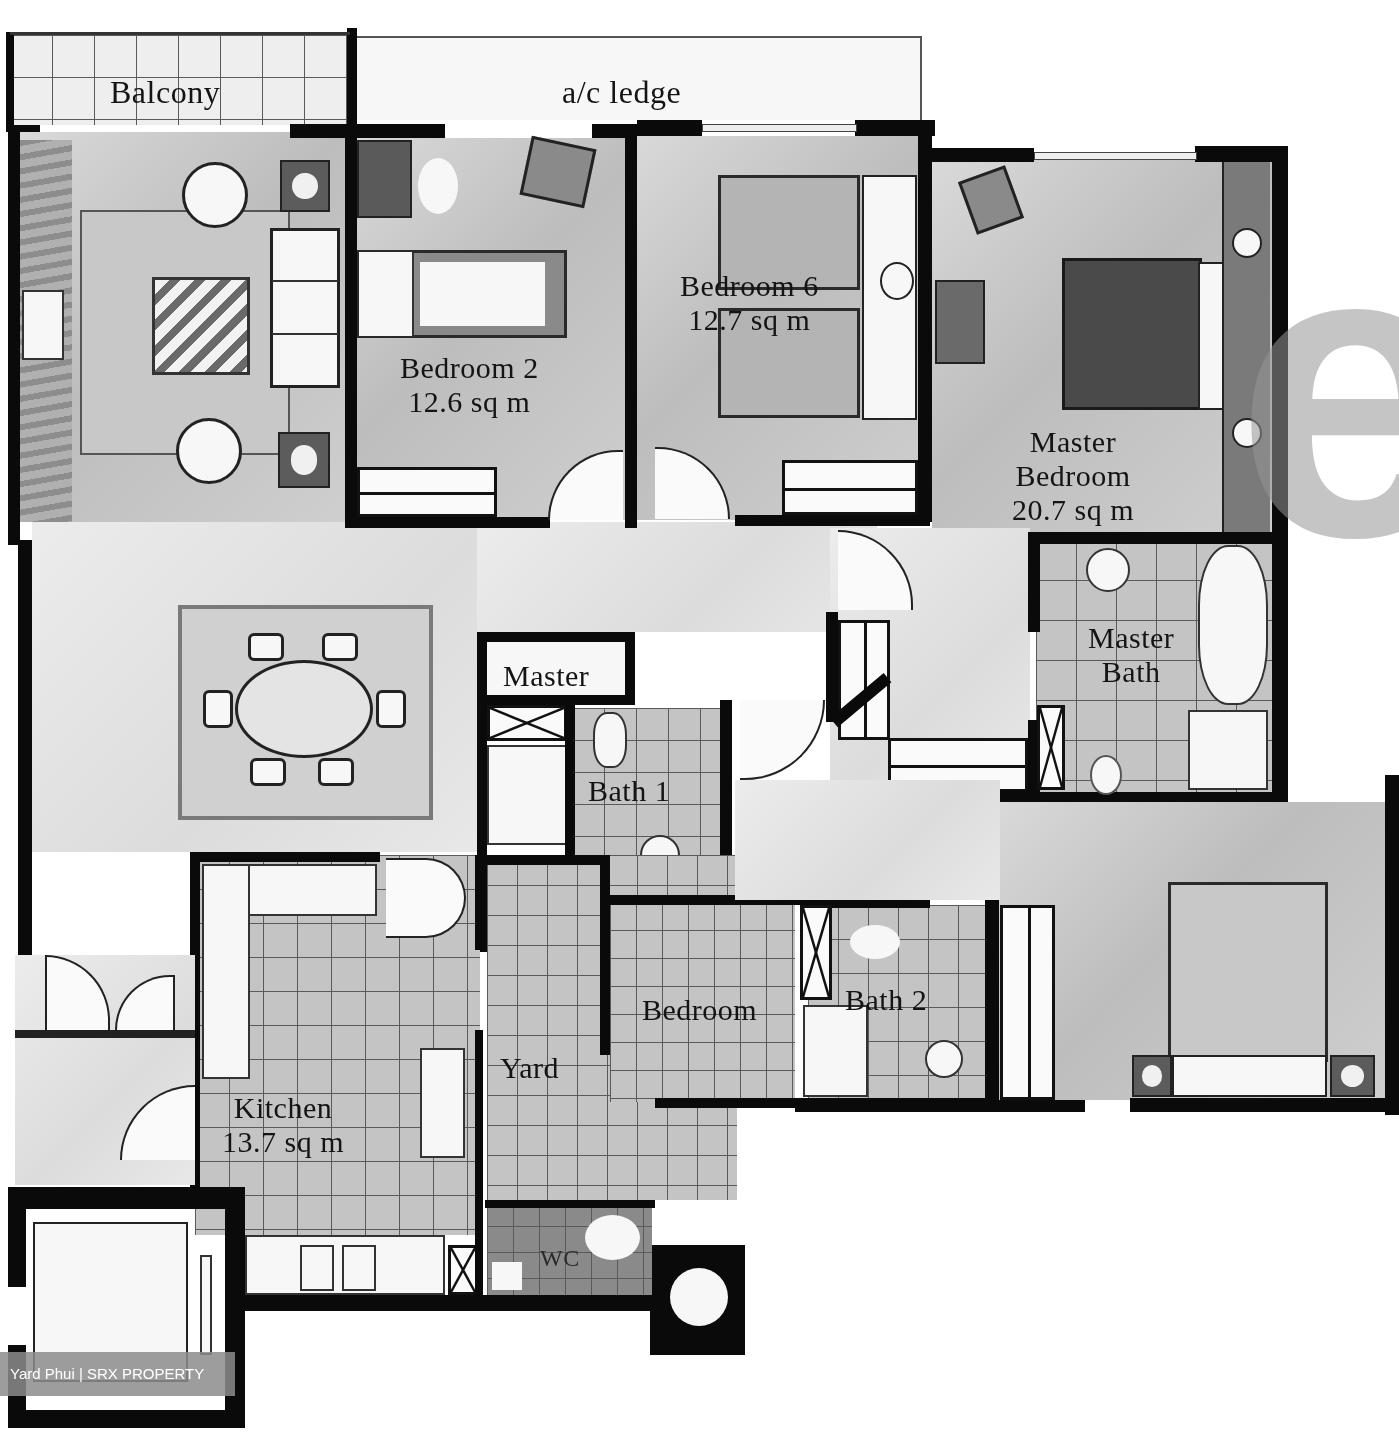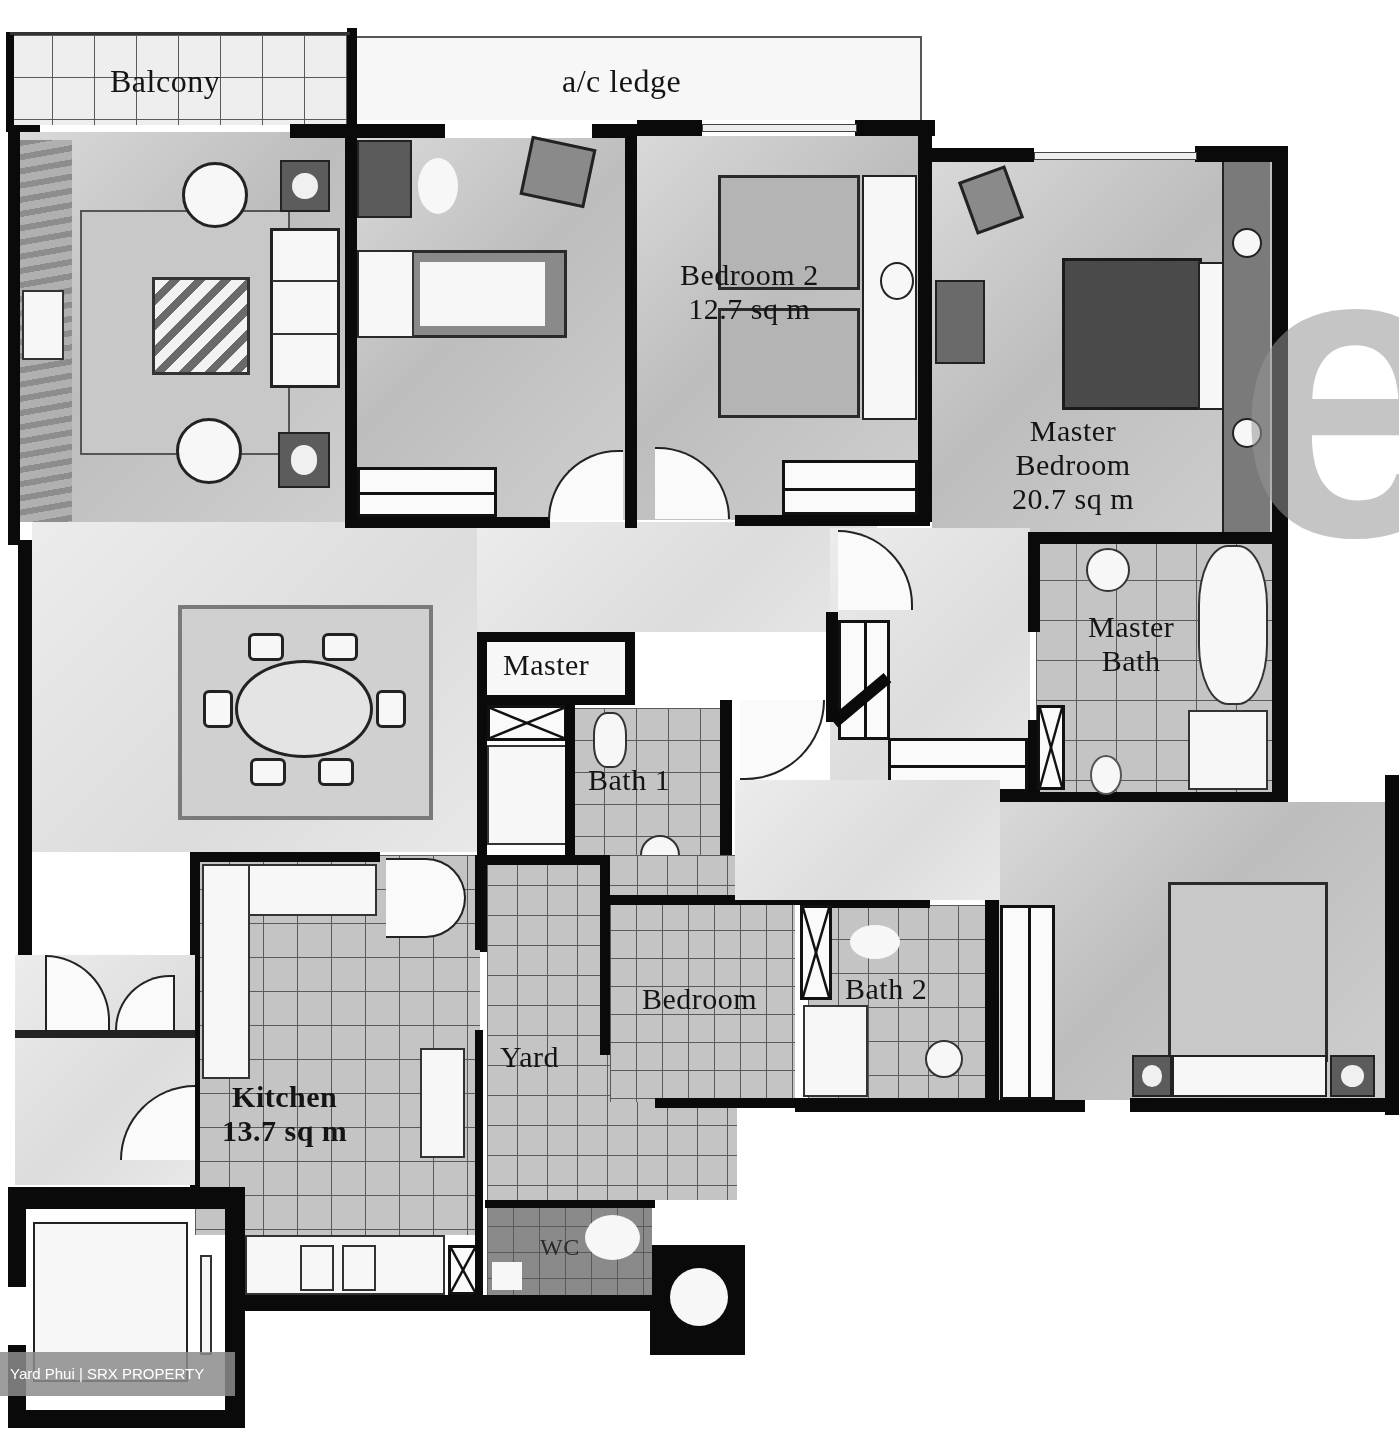--- a/index.html
+++ b/index.html
@@ -17,21 +17,21 @@
     background-image:
       linear-gradient(#5a5a5a 1px, transparent 1px),
       linear-gradient(90deg, #5a5a5a 1px, transparent 1px);
     background-size: 26px 26px;
   }
   .floor-white { background: #f7f7f7; }
   .wall { position: absolute; background: #0a0a0a; }
   .thinline { position: absolute; background: #333; }
   .label {
     position: absolute; color: #141414; font-size: 30px; line-height: 34px;
-    text-align: center; white-space: nowrap; letter-spacing: 0.5px;
+    text-align: center; white-space: nowrap; letter-spacing: 0.5px; margin-top: 11px;
   }
   .label .area { display: block; }
   .furn { position: absolute; box-sizing: border-box; }
   .bed { background: #8a8a8a; border: 3px solid #2a2a2a; }
   .bed-dark { background: #4a4a4a; border: 3px solid #1a1a1a; }
   .wardrobe {
     position: absolute; background: #fafafa; border: 3px solid #111;
     box-sizing: border-box; overflow: hidden;
   }
   .wardrobe::after {
@@ -115,35 +115,39 @@
   <div class="wall" style="left:345px; top:517px; width:205px; height:11px;"></div>
   <div class="wall" style="left:625px; top:124px; width:12px; height:404px;"></div>
   <div class="furn bed" style="left:357px; top:250px; width:210px; height:88px;"></div>
   <div class="furn floor-white" style="left:359px; top:252px; width:55px; height:84px; border-right:2px solid #333;"></div>
   <div class="furn floor-white" style="left:420px; top:262px; width:125px; height:64px;"></div>
   <div class="furn" style="left:357px; top:140px; width:55px; height:78px; background:#5a5a5a; border:2px solid #222;"></div>
   <div class="furn floor-white round" style="left:418px; top:158px; width:40px; height:56px;"></div>
   <div class="furn" style="left:525px; top:142px; width:66px; height:60px; border:3px solid #222; background:#8a8a8a; transform:rotate(12deg);"></div>
   <div class="wardrobe" style="left:357px; top:467px; width:140px; height:50px;"></div>
   <div class="door-arc" style="left:548px; top:450px; width:75px; height:70px; border-radius:75px 0 0 0; border-right:none; border-bottom:none;"></div>
+  <div class="label" style="left:400px; top:340px;">
+    <span>Bedroom 2</span>
+    <span class="area">12.6 sq m</span>
+  </div>
 
   <div class="room floor-gray" style="left:637px; top:136px; width:283px; height:384px;"></div>
   <div class="wall" style="left:637px; top:120px; width:65px; height:16px;"></div>
   <div class="wall" style="left:855px; top:120px; width:80px; height:16px;"></div>
   <div class="thinline" style="left:702px; top:124px; width:153px; height:6px; background:#eeeeee; border:1px solid #444;"></div>
   <div class="wall" style="left:918px; top:120px; width:14px; height:402px;"></div>
   <div class="wall" style="left:735px; top:515px; width:195px; height:11px;"></div>
   <div class="furn bed" style="left:718px; top:175px; width:142px; height:115px; background:#b4b4b4;"></div>
   <div class="furn bed" style="left:718px; top:308px; width:142px; height:110px; background:#b4b4b4;"></div>
   <div class="furn floor-white" style="left:862px; top:175px; width:55px; height:245px; border:2px solid #222;"></div>
   <div class="furn floor-white round" style="left:880px; top:262px; width:34px; height:38px; border:2px solid #222;"></div>
   <div class="wardrobe" style="left:782px; top:460px; width:136px; height:55px;"></div>
   <div class="door-arc" style="left:655px; top:447px; width:75px; height:72px; border-radius:0 75px 0 0; border-left:none; border-bottom:none;"></div>
   <div class="label" style="left:680px; top:258px;">
-    <span>Bedroom 2</span>
+    <span>Bedroom 6</span>
     <span class="area">12.7 sq m</span>
   </div>
 
   <div class="room floor-gray" style="left:932px; top:160px; width:345px; height:372px;"></div>
   <div class="wall" style="left:932px; top:148px; width:102px; height:14px;"></div>
   <div class="wall" style="left:1195px; top:146px; width:92px; height:16px;"></div>
   <div class="thinline" style="left:1034px; top:152px; width:161px; height:6px; background:#eeeeee; border:1px solid #444;"></div>
   <div class="wall" style="left:1272px; top:146px; width:16px; height:655px;"></div>
   <div class="furn bed-dark" style="left:1062px; top:258px; width:140px; height:152px;"></div>
   <div class="furn floor-white" style="left:1198px; top:262px; width:72px; height:148px; border:2px solid #222;"></div>
@@ -216,21 +220,21 @@
   <div class="furn floor-white" style="left:245px; top:1235px; width:200px; height:60px; border:2px solid #333;"></div>
   <div class="furn floor-white" style="left:300px; top:1245px; width:34px; height:46px; border:2px solid #333;"></div>
   <div class="furn floor-white" style="left:342px; top:1245px; width:34px; height:46px; border:2px solid #333;"></div>
   <div class="furn floor-white" style="left:420px; top:1048px; width:45px; height:110px; border:2px solid #333;"></div>
   <div class="xbox" style="left:448px; top:1245px; width:30px; height:50px;">
     <svg viewBox="0 0 30 50" preserveAspectRatio="none">
         <line x1="0" y1="0" x2="30" y2="50" stroke="#111" stroke-width="3"></line>
         <line x1="30" y1="0" x2="0" y2="50" stroke="#111" stroke-width="3"></line>
       </svg>
   </div>
-  <div class="label" style="left:222px; top:1080px;font-weight:bold;">
+  <div class="label" style="left:222px; top:1080px;">
     <span>Kitchen</span>
     <span class="area">13.7 sq m</span>
   </div>
 
   <div class="room floor-light" style="left:15px; top:955px; width:180px; height:230px;"></div>
   <div class="door-arc" style="left:45px; top:955px; width:65px; height:75px; border-radius:0 65px 0 0; border-left:2px solid #222; border-bottom:none;"></div>
   <div class="door-arc" style="left:115px; top:975px; width:60px; height:55px; border-radius:60px 0 0 0; border-right:2px solid #222; border-bottom:none;"></div>
   <div class="wall" style="left:15px; top:1030px; width:180px; height:8px; background:#222;"></div>
   <div class="door-arc" style="left:120px; top:1085px; width:75px; height:75px; border-radius:75px 0 0 0; border-right:none; border-bottom:none;"></div>
 

